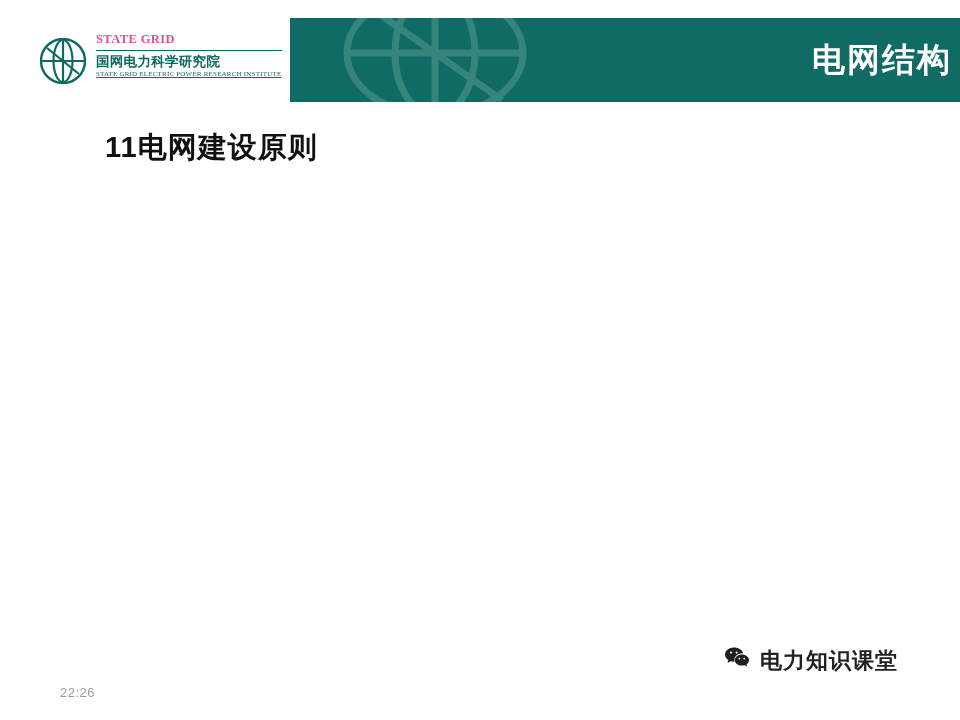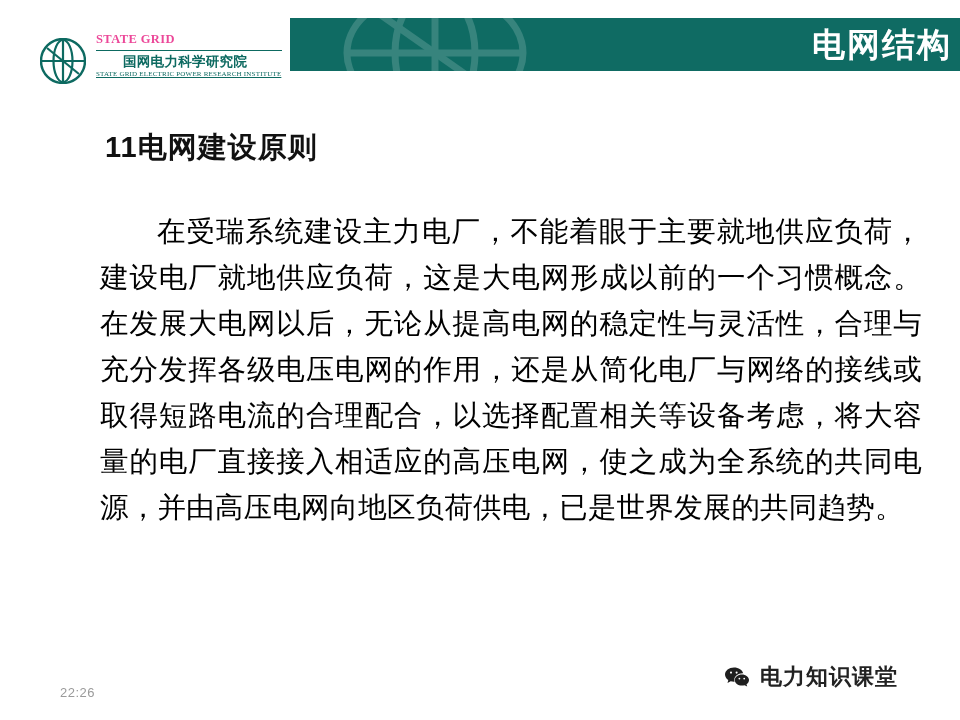--- a/index.html
+++ b/index.html
@@ -27,21 +27,21 @@
     left: 0;
     top: 18px;
     width: 960px;
     height: 70px;
   }
   .header-band {
     position: absolute;
     left: 290px;
     top: 0;
     width: 670px;
-    height: 53px;
+    height: 84px;
     background: #0f6b63;
     overflow: hidden;
   }
   .band-deco {
     position: absolute;
     top: -30px;
     left: 30px;
     width: 230px;
     height: 130px;
     opacity: 0.30;
@@ -102,21 +102,20 @@
     height: 1px;
     background: #0d6a61;
     margin: 4px 0 3px 0;
   }
   .logo-inst-cn {
     color: #0d6a61;
     font-size: 13.5px;
     font-weight: bold;
     line-height: 15px;
     letter-spacing: 0.3px;
-    margin-left: 27px;
   }
   .logo-inst-en {
     color: #0d6a61;
     font-size: 7px;
     line-height: 9px;
     letter-spacing: 0.2px;
     font-family: "Liberation Serif", serif;
     margin-top: 1px;
     text-decoration: underline;
   }
@@ -150,23 +149,22 @@
     position: absolute;
     left: 60px;
     bottom: 20px;
     font-size: 13px;
     color: #9a9a9a;
     letter-spacing: 0.5px;
   }
   .wechat-mark {
     position: absolute;
     right: 62px;
-    bottom: 28px;
+    bottom: 44px;
     display: flex;
-    align-items: center;
     gap: 10px;
   }
   .wechat-icon {
     width: 26px;
     height: 22px;
   }
   .wechat-label {
     font-size: 22px;
     color: #222222;
     font-weight: bold;
@@ -206,21 +204,20 @@
         <div class="logo-en">STATE GRID</div>
         <div class="logo-rule"></div>
         <div class="logo-inst-cn">国网电力科学研究院</div>
         <div class="logo-inst-en">STATE GRID ELECTRIC POWER RESEARCH INSTITUTE</div>
       </div>
     </div>
 
   </div>
 
   <div class="section-title">11电网建设原则</div>
-  <div class="body-text">在受瑞系统建设主力电厂，不能着眼于主要就地供应负荷，建设电厂就地供应负荷，这是大电网形成以前的一个习惯概念。在发展大电网以后，无论从提高电网的稳定性与灵活性，合理与充分发挥各级电压电网的作用，还是从简化电厂与网络的接线或取得短路电流的合理配合，以选择配置相关等设备考虑，将大容量的电厂直接接入相适应的高压电网，使之成为全系统的共同电源，并由高压电网向地区负荷供电，已是世界发展的共同趋势。</div>
 
   <div class="timestamp">22:26</div>
 
   <div class="wechat-mark">
     <svg class="wechat-icon" viewBox="0 0 26 22">
       <path d="M10 1.4C5 1.4 1 4.6 1 8.5c0 2.2 1.3 4.2 3.3 5.5L3.5 17l3.2-1.7c1 .3 2.1.5 3.3.5h.6c-.2-.6-.3-1.2-.3-1.8 0-3.7 3.7-6.7 8.3-6.7h.6C18.4 4 14.6 1.4 10 1.4z" fill="#1f1f1f"></path>
       <circle cx="7" cy="6.6" r="1.05" fill="#ffffff"></circle>
       <circle cx="12.6" cy="6.6" r="1.05" fill="#ffffff"></circle>
       <path d="M25 14c0-3.1-3.2-5.6-7.1-5.6S10.8 10.9 10.8 14s3.2 5.6 7.1 5.6c.9 0 1.8-.1 2.6-.4l2.7 1.4-.7-2.3C24 17.3 25 15.8 25 14z" fill="#1f1f1f"></path>
       <circle cx="15.4" cy="12.6" r="0.9" fill="#ffffff"></circle>

